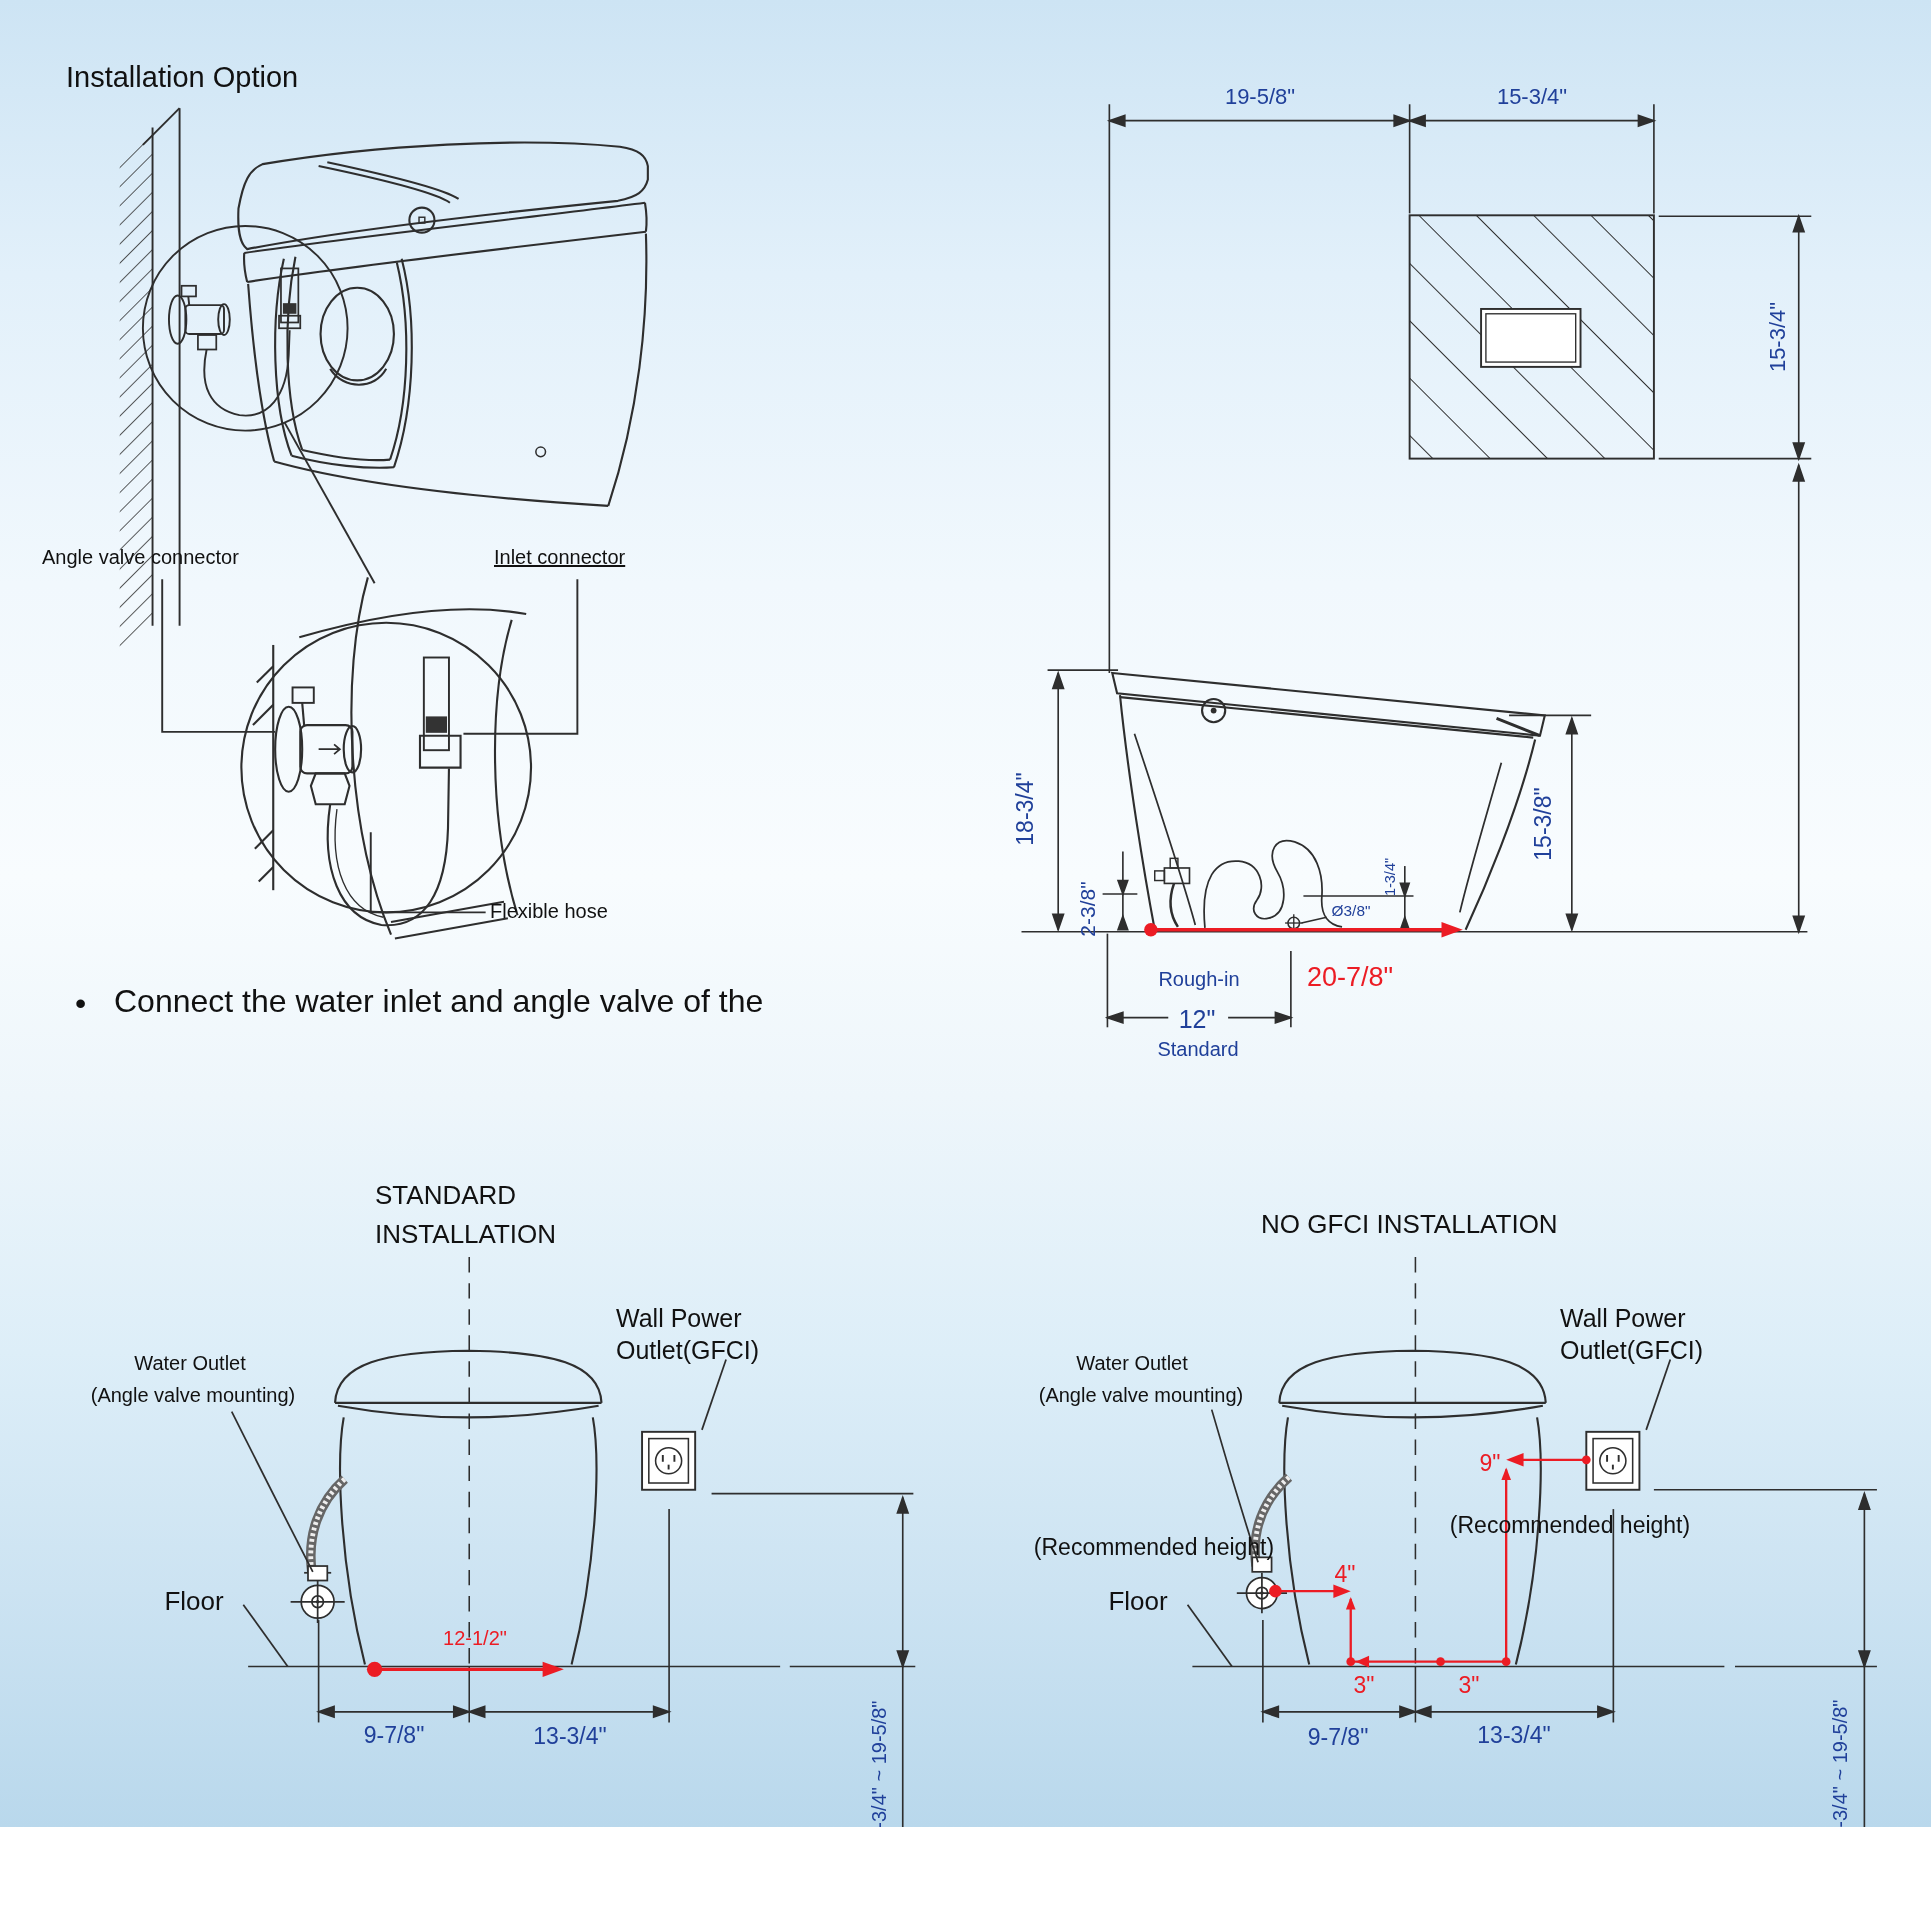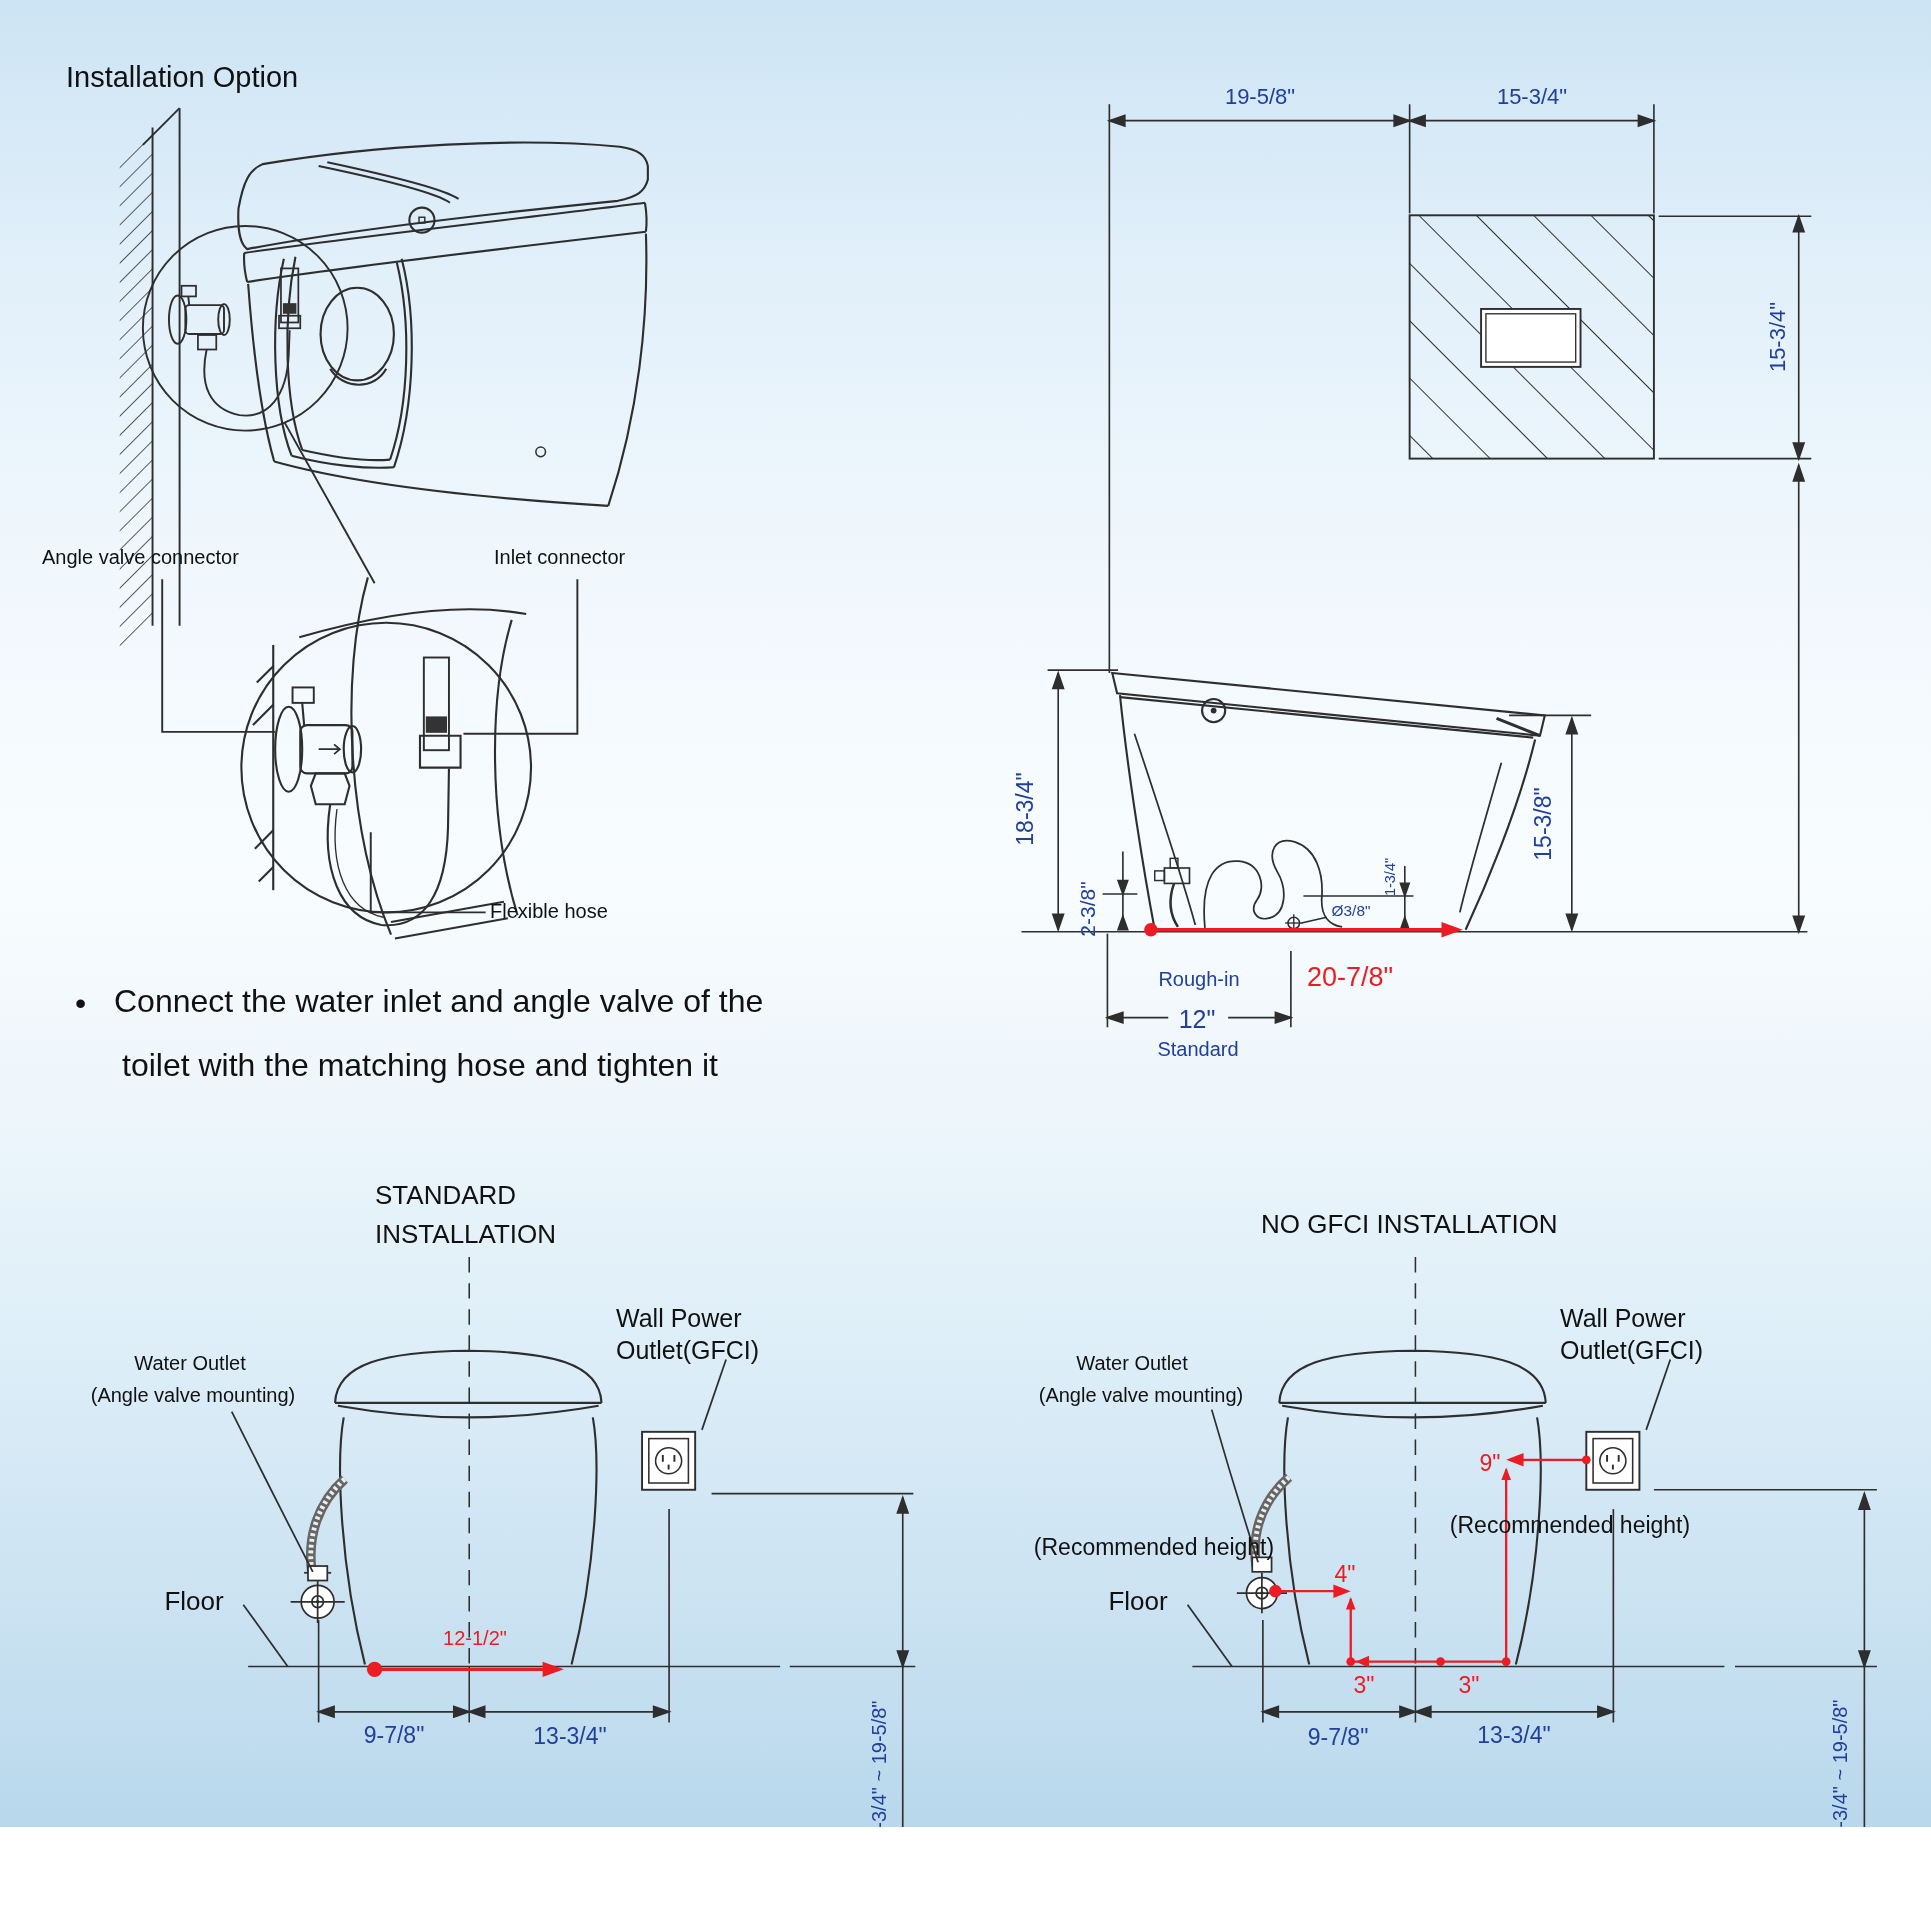--- a/index.html
+++ b/index.html
@@ -339,26 +339,25 @@
     <path d="M1560,1520 l-5,13 l10,0 z" fill="#EC1C24" stroke="none"></path>
     <line x1="1566" y1="1512" x2="1643" y2="1512"></line>
     <path d="M1560,1512 l18,-7 l0,14 z" fill="#EC1C24" stroke="none"></path>
     <circle cx="1643" cy="1512" r="4.5" fill="#EC1C24" stroke="none"></circle>
   </g>
 </svg>
 
   <div class="lb f30" style="left:66px;top:61px;">Installation Option</div>
 
   <div class="lb f25" style="left:42px;top:546px;">Angle valve connector</div>
-  <div class="lb f25" style="left:494px;top:546px;">Inlet connector</div>
+  <div class="lb f25" style="left:494px;top:546px;text-decoration:underline;">Inlet connector</div>
   <div class="lb f25" style="left:490px;top:900px;">Flexible hose</div>
 
   <div class="lb f33" style="left:75px;top:985px;">•</div>
   <div class="lb f33" style="left:114px;top:983px;">Connect the water inlet and angle valve of the</div>
-  <div class="lb f33" style="left:122px;top:1047px;">toilet with the matching hose and tighten it</div>
 
   <div class="lb f23 blue ctr" style="left:1260px;top:97px;">19-5/8"</div>
   <div class="lb f23 blue ctr" style="left:1532px;top:97px;">15-3/4"</div>
   <div class="lb f23 blue rot" style="left:1778px;top:337px;">15-3/4"</div>
 
   <div class="lb f24 blue rot" style="left:1025px;top:809px;">18-3/4"</div>
   <div class="lb f22 blue rot" style="left:1088px;top:909px;">2-3/8"</div>
   <div class="lb f24 blue rot" style="left:1543px;top:824px;">15-3/8"</div>
   <div class="lb f28 red ctr" style="left:1350px;top:977px;">20-7/8"</div>
   <div class="lb f21 blue ctr" style="left:1199px;top:979px;">Rough-in</div>

